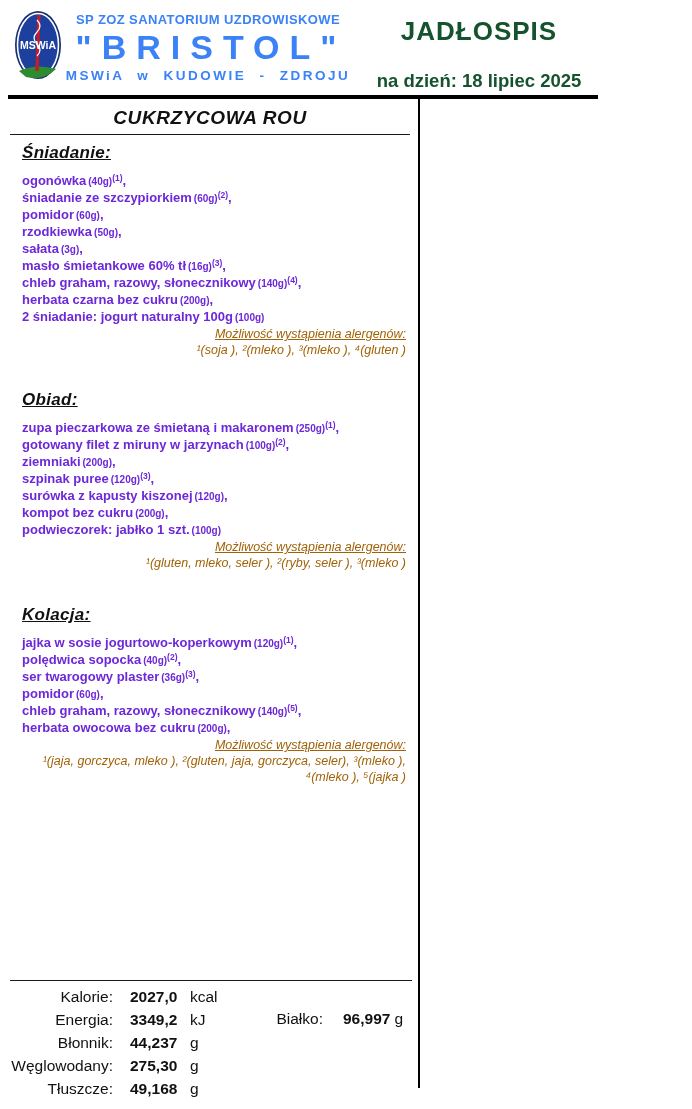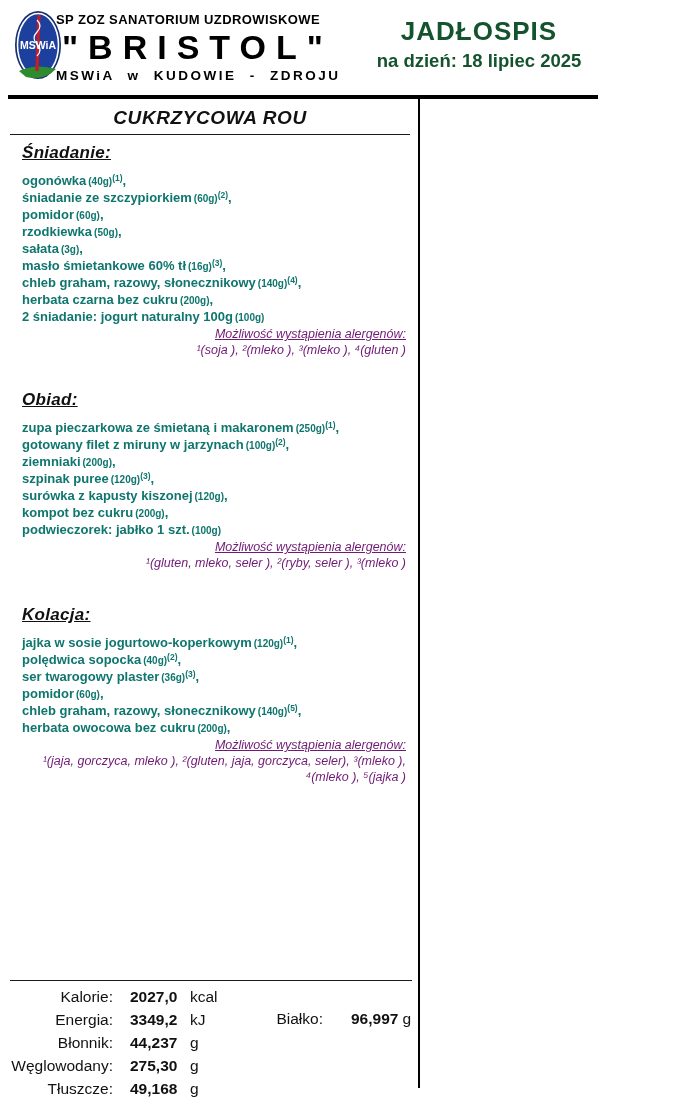--- a/index.html
+++ b/index.html
@@ -4,59 +4,59 @@
 <style>
   * { margin:0; padding:0; box-sizing:border-box; }
   html,body { background:#ffffff; }
   .page {
     position:relative; width:692px; height:1109px; background:#fff;
     font-family:"Liberation Sans", sans-serif; color:#111; overflow:hidden;
   }
 
   
   .logo { position:absolute; left:14px; top:8px; width:48px; height:74px; }
-  .org { position:absolute; left:56px; top:12px; width:304px; color:#000000; }
+  .org { position:absolute; left:56px; top:12px; width:304px; text-align:center; color:#3b82f6; }
   .org-line1 { font-size:13px; font-weight:bold; letter-spacing:0.4px; white-space:nowrap; }
   .org-name  { font-size:34px; font-weight:bold; letter-spacing:10px; white-space:nowrap; margin-top:1px; margin-left:6px; }
   .org-line2 { font-size:13.5px; font-weight:bold; letter-spacing:2.5px; word-spacing:7px; white-space:nowrap; margin-top:1px; }
   .doc { position:absolute; left:366px; top:16px; width:226px; text-align:center; color:#14532d; }
   .doc-title { font-size:26px; font-weight:bold; letter-spacing:1px; }
-  .doc-date  { font-size:18.5px; font-weight:bold; margin-top:3px; white-space:nowrap; }
+  .doc-date  { font-size:18.5px; font-weight:bold; margin-top:23px; white-space:nowrap; }
 
   .rule-thick { position:absolute; left:8px; top:95px; width:590px; height:4px; background:#000; }
   .vline { position:absolute; left:418px; top:99px; width:1.5px; height:989px; background:#000; }
 
   
   .content { position:absolute; left:10px; top:100px; width:400px; }
   .diet-title { text-align:center; font-size:19px; font-weight:bold; font-style:italic; letter-spacing:0.6px; margin-top:7px; }
   .rule-thin { border:0; border-top:1.5px solid #1a1a1a; margin-top:5px; }
 
   .meal-title { font-size:17px; font-weight:bold; font-style:italic; text-decoration:underline; margin-left:12px; letter-spacing:0.3px; }
   .meal.breakfast { margin-top:8px; }
   .meal.lunch { margin-top:32px; }
   .meal.dinner { margin-top:34px; }
   .items { margin-top:10px; margin-left:12px; }
-  .item { font-size:13px; font-weight:bold; line-height:16px; white-space:nowrap; color:#0f766e; }
+  .item { font-size:13px; font-weight:bold; line-height:16px; white-space:nowrap; color:#6d28d9; }
   .igrams { font-size:10px; margin-left:2px; }
   .isup { font-size:8.5px; line-height:0; vertical-align:4px; }
-  .allergens { text-align:right; padding-right:4px; font-style:italic; font-size:12.5px; color:#701a75; }
+  .allergens { text-align:right; padding-right:4px; font-style:italic; font-size:12.5px; color:#a16207; }
   .allergen-header { text-decoration:underline; line-height:16px; }
   .allergen-line { line-height:16px; }
 
   
   .nutrition { position:absolute; left:10px; top:980px; width:402px; }
   .nut-rule { border:0; border-top:1.5px solid #1a1a1a; }
   .nut-rows { padding-top:7px; }
   .nut-row { display:flex; align-items:baseline; height:23px; font-size:15.5px; }
   .nut-label { width:103px; text-align:right; }
   .nut-value { margin-left:17px; font-weight:bold; min-width:56px; }
   .nut-unit { margin-left:4px; }
   .protein { position:absolute; left:230px; top:30px; }
   .protein .nut-label { width:83px; }
-  .protein .nut-value { margin-left:28px; min-width:0; }
+  .protein .nut-value { margin-left:20px; min-width:0; }
 </style>
 </head>
 <body>
 
 <div class="page">
 
   <svg class="logo" viewBox="0 0 48 74" aria-hidden="true">
     <ellipse cx="24" cy="37" rx="23" ry="34" fill="#17306e"></ellipse>
     <ellipse cx="24" cy="37" rx="20.5" ry="31.5" fill="#1d3f9e" stroke="#ffffff" stroke-width="1.6"></ellipse>
     <path d="M5 63 Q22 55 42 61 Q30 73 12 69 Z" fill="#2e8b2e"></path>

